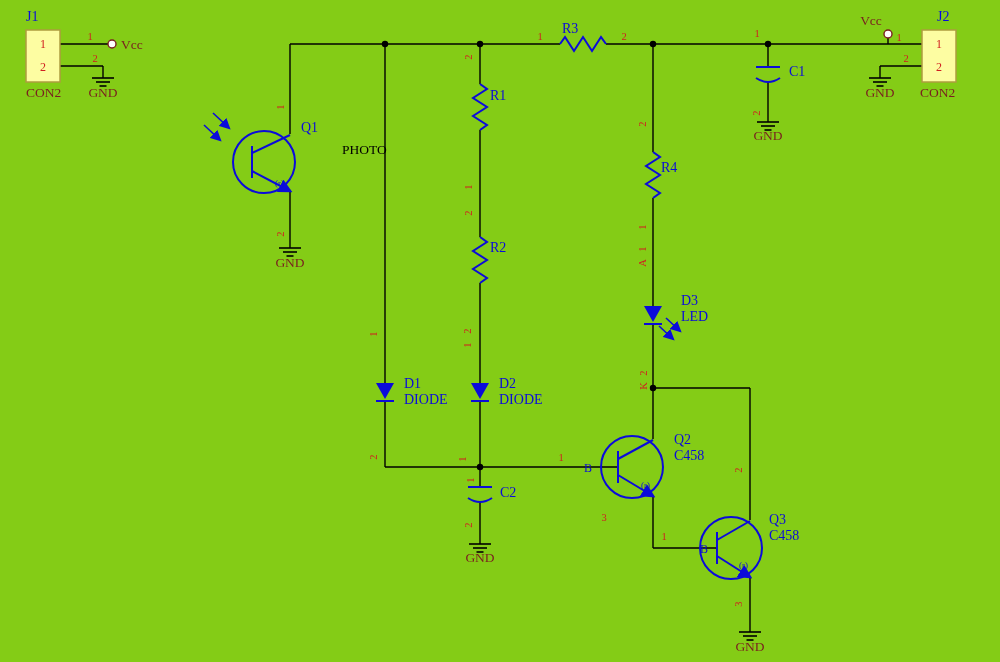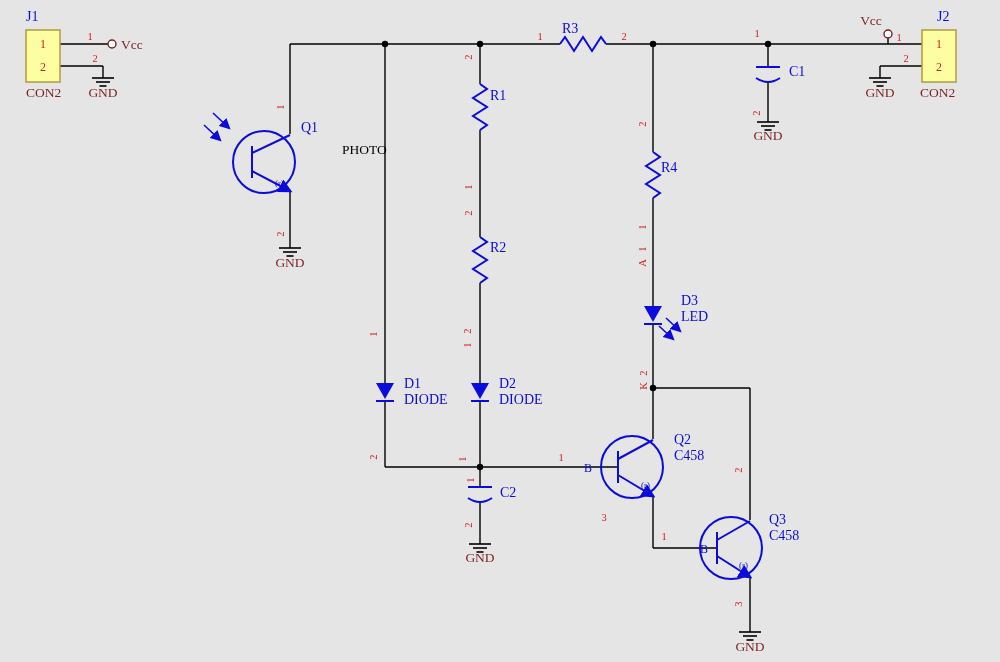--- a/index.html
+++ b/index.html
@@ -1,16 +1,16 @@
 <!DOCTYPE html>
 <html><head>
 <meta charset="utf-8">
 <style>
   html,body{margin:0;padding:0;background:#ffffff;}
-  #canvas{position:relative;width:1000px;height:662px;background:#e5e5e5;overflow:hidden;
+  #canvas{position:relative;width:1000px;height:662px;background:#84cc16;overflow:hidden;
           font-family:"Liberation Serif","DejaVu Serif",serif;}
   svg{position:absolute;left:0;top:0;}
   .wire{stroke:#000000;stroke-width:1.4;fill:none;}
   .sym{stroke:#0b0bdb;stroke-width:2;fill:none;}
   .symthin{stroke:#0b0bdb;stroke-width:1.6;fill:none;}
   .symfill{fill:#0b0bdb;stroke:none;}
   .dot{fill:#000000;stroke:none;}
   .ref{fill:#0b0bdb;font-size:14px;font-family:"Liberation Serif","DejaVu Serif",serif;}
   .mark{fill:#0b0bdb;font-size:9px;font-family:"Liberation Serif","DejaVu Serif",serif;}
   .pinname{fill:#0b0bdb;font-size:12px;font-family:"Liberation Serif","DejaVu Serif",serif;}

